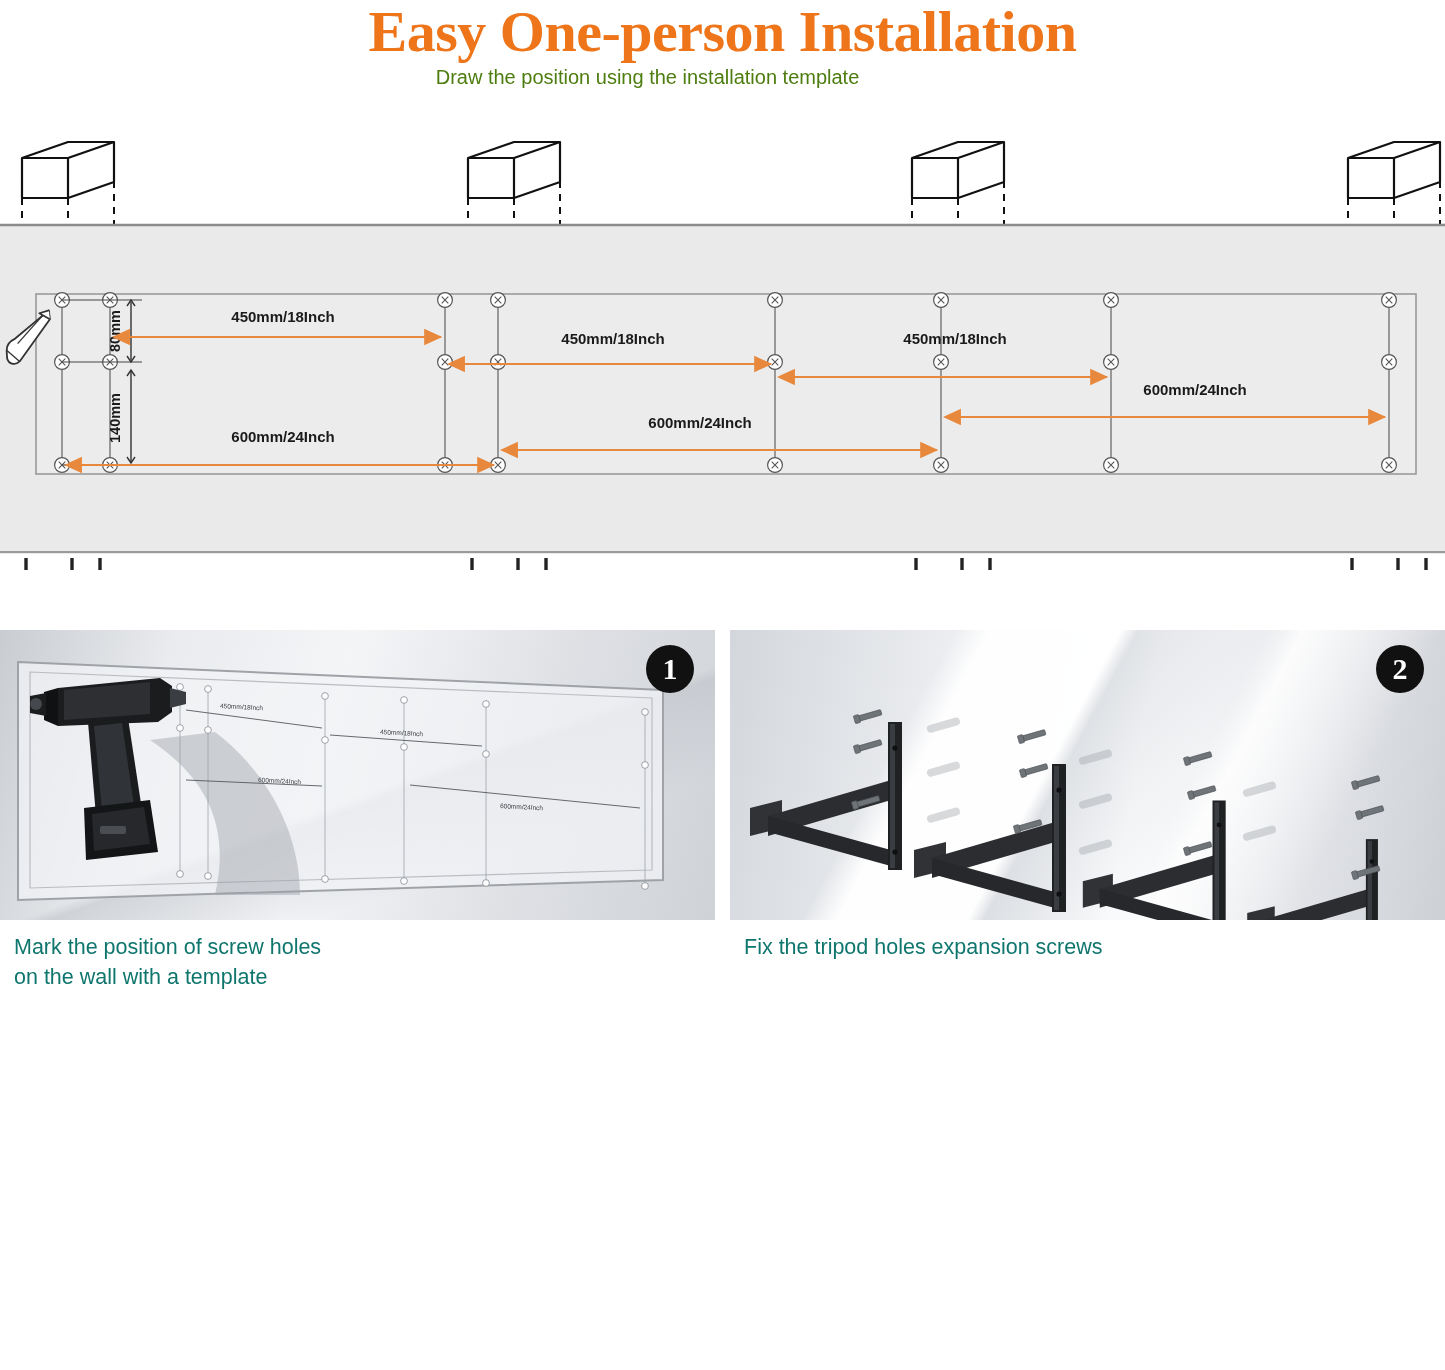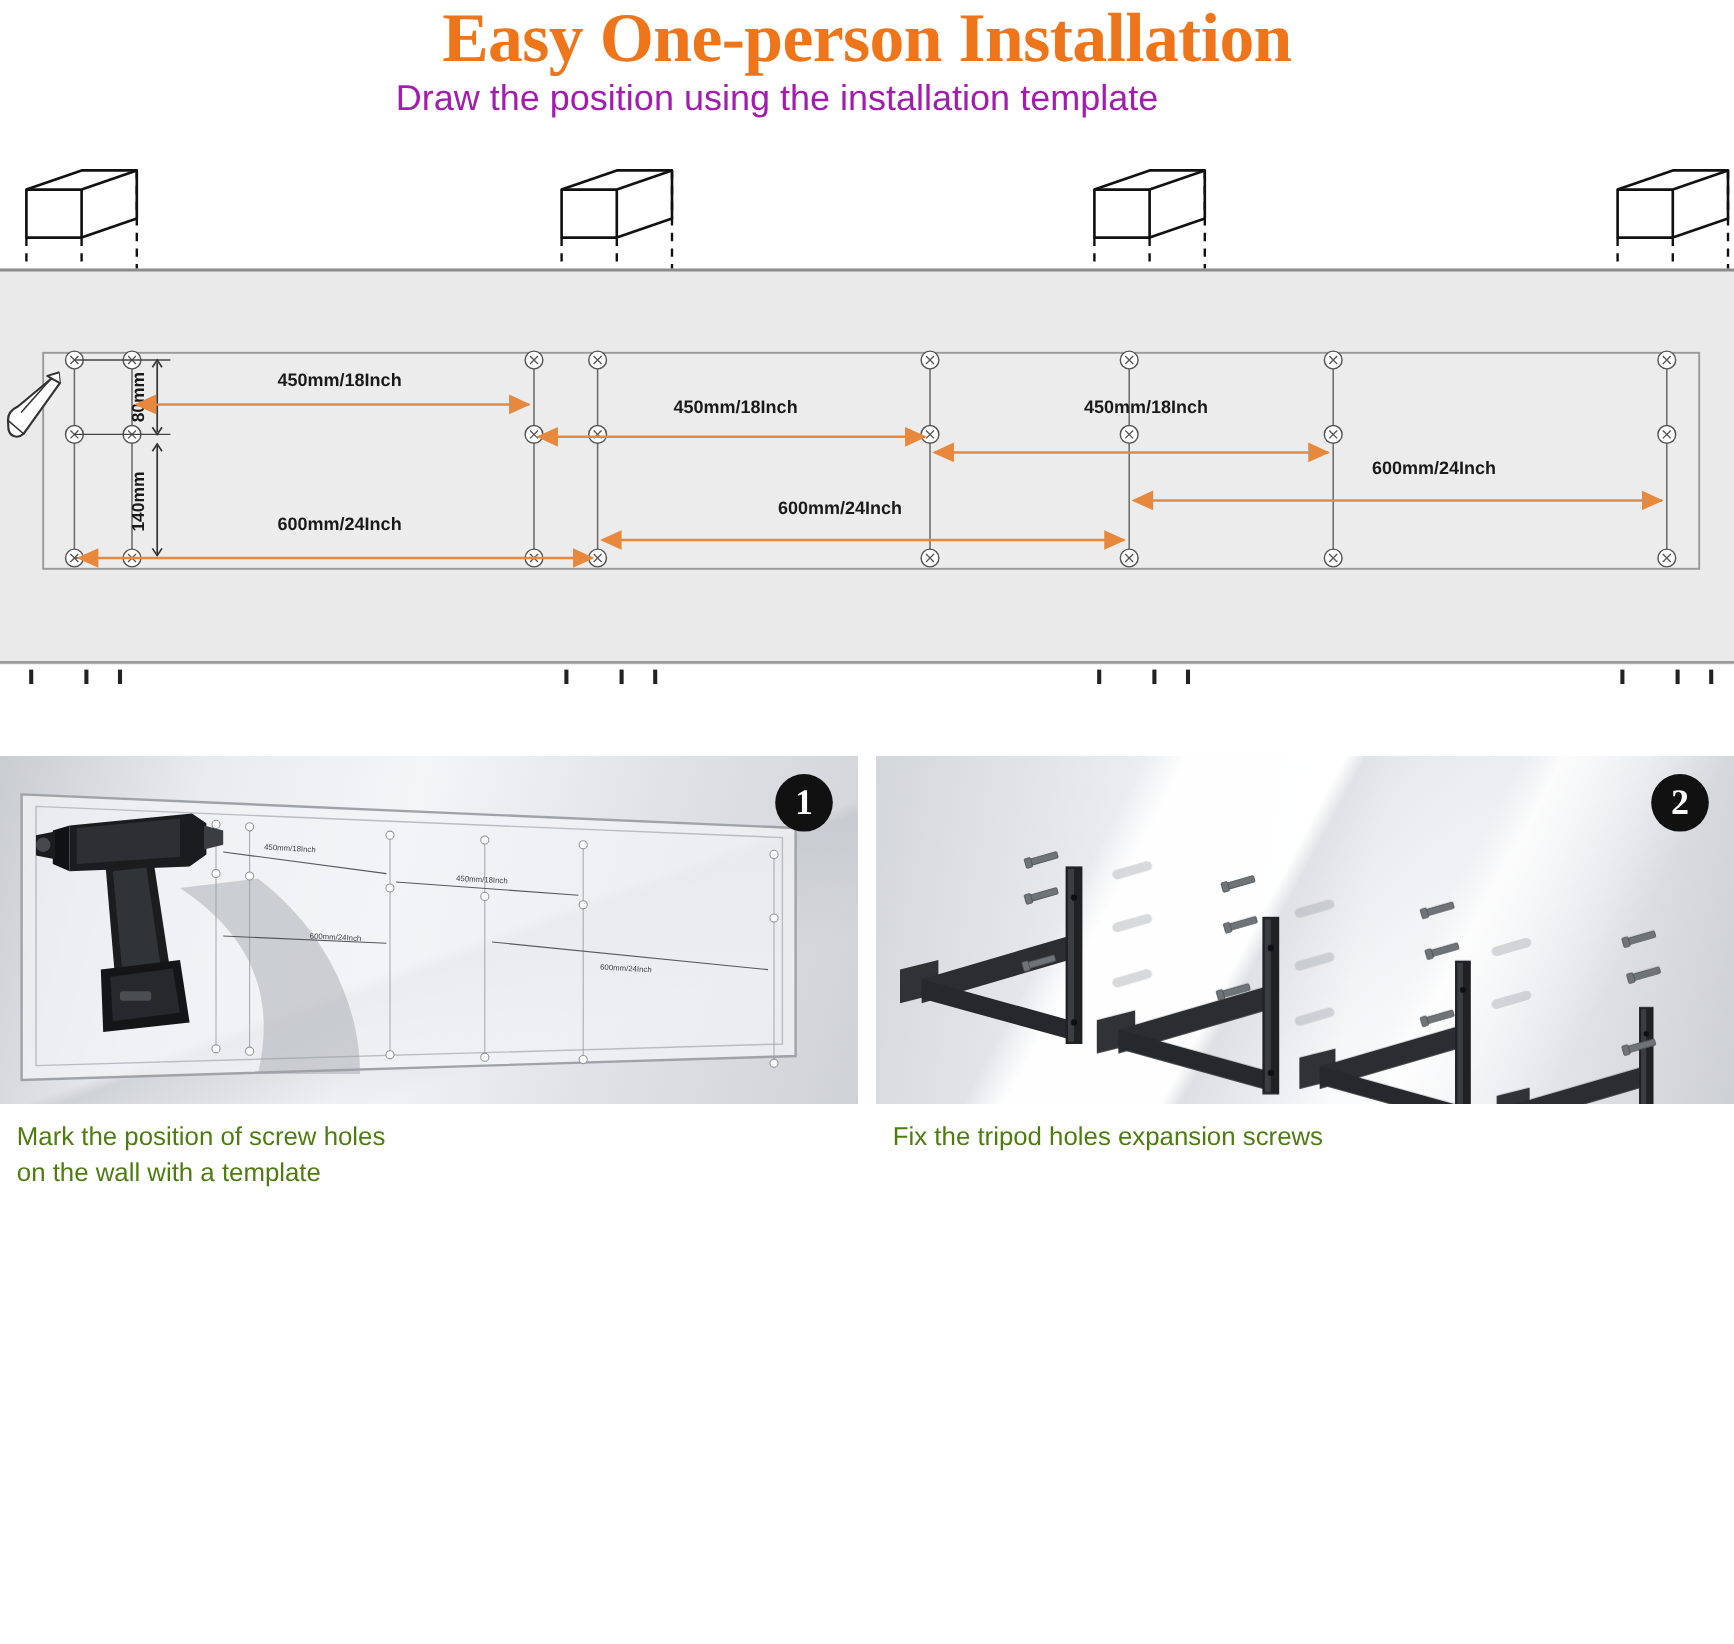--- a/index.html
+++ b/index.html
@@ -19,22 +19,22 @@
     font-family:"Liberation Serif", serif;
     font-weight:bold;
     font-size:58px;
     letter-spacing:-0.5px;
     color:#ee7519;
     white-space:nowrap;
   }
   .subtitle{
     position:absolute;left:0;top:66px;width:1295px;
     text-align:center;
-    font-size:30px;
-    color:#a21caf;
+    font-size:20px;
+    color:#4d7c0f;
     white-space:nowrap;
   }
 
   
   .diagram{position:absolute;left:0;top:130px;width:1445px;height:440px;}
   .diagram svg{display:block;}
 
   
   .panels{position:absolute;left:0;top:630px;width:1445px;}
   .prow{position:relative;width:1445px;}
@@ -52,21 +52,21 @@
     width:46px;height:46px;border-radius:50%;
     background:#111;color:#fff;
     font-family:"Liberation Serif", serif;
     font-weight:bold;font-size:30px;
     display:flex;align-items:center;justify-content:center;
     z-index:40;
     box-shadow:0 0 0 1px #111;
   }
   .caption{
     position:absolute;left:14px;top:302px;
-    font-size:21.5px;line-height:30px;color:#4d7c0f;
+    font-size:21.5px;line-height:30px;color:#0f766e;
     white-space:pre-line;
   }
 
   
   .wall-a{position:absolute;inset:0;
     background:
       linear-gradient(160deg, rgba(255,255,255,0) 54%, rgba(190,194,200,.55) 56%, rgba(255,255,255,0) 74%),
       linear-gradient(105deg,#c9ccd1 0%,#e9ebee 22%,#f4f5f7 45%,#dfe1e5 72%,#cfd2d7 100%);}
   .wall-b{position:absolute;inset:0;
     background:

